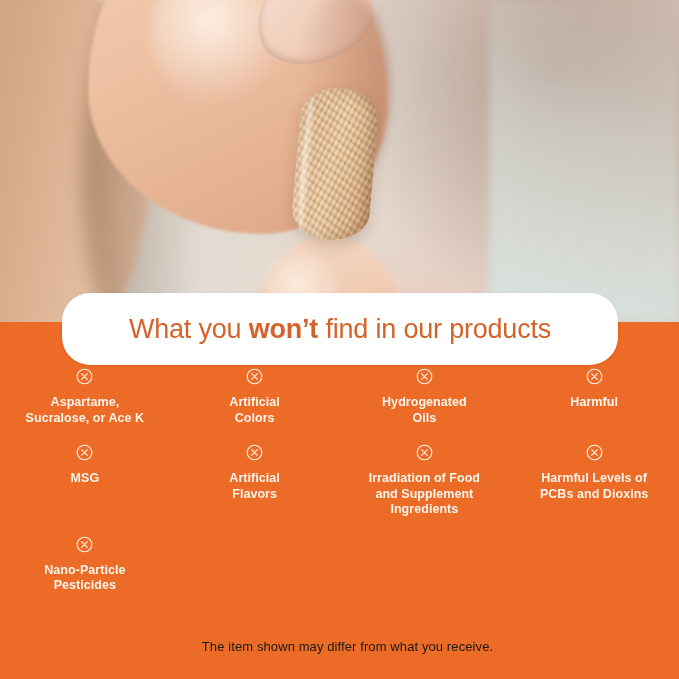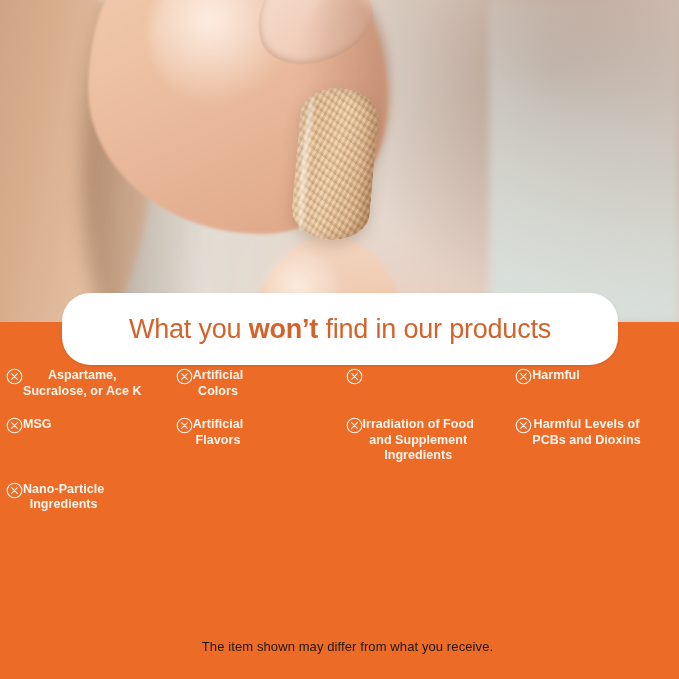--- a/index.html
+++ b/index.html
@@ -178,22 +178,22 @@
     position: absolute;
     left: 0;
     top: 368px;
     width: 679px;
     display: grid;
     grid-template-columns: repeat(4, 1fr);
     row-gap: 18px;
   }
   .cell {
     display: flex;
-    flex-direction: row;
-    align-items: flex-start;
+    flex-direction: column;
+    align-items: center;
     padding: 0 6px;
   }
   .xicon {
     width: 17px;
     height: 17px;
     display: block;
     margin-bottom: 10px;
   }
   .cell-label {
     color: #fdf4ec;
@@ -259,20 +259,22 @@
           <path d="M6.6 6.6 L13.4 13.4 M13.4 6.6 L6.6 13.4" stroke="#fdf4ec" stroke-width="1.3" stroke-linecap="round"></path>
         </svg>
         <div class="cell-label">Artificial
 Colors</div>
       </div>
       <div class="cell">
         <svg class="xicon" viewBox="0 0 20 20">
           <circle cx="10" cy="10" r="8.6" fill="none" stroke="#fdf4ec" stroke-width="1.3"></circle>
           <path d="M6.6 6.6 L13.4 13.4 M13.4 6.6 L6.6 13.4" stroke="#fdf4ec" stroke-width="1.3" stroke-linecap="round"></path>
         </svg>
+        <div class="cell-label">Hydrogenated
+Oils</div>
       </div>
       <div class="cell">
         <svg class="xicon" viewBox="0 0 20 20">
           <circle cx="10" cy="10" r="8.6" fill="none" stroke="#fdf4ec" stroke-width="1.3"></circle>
           <path d="M6.6 6.6 L13.4 13.4 M13.4 6.6 L6.6 13.4" stroke="#fdf4ec" stroke-width="1.3" stroke-linecap="round"></path>
         </svg>
         <div class="cell-label">Harmful</div>
       </div>
       <div class="cell">
         <svg class="xicon" viewBox="0 0 20 20">
@@ -305,19 +307,19 @@
         </svg>
         <div class="cell-label">Harmful Levels of
 PCBs and Dioxins</div>
       </div>
       <div class="cell">
         <svg class="xicon" viewBox="0 0 20 20">
           <circle cx="10" cy="10" r="8.6" fill="none" stroke="#fdf4ec" stroke-width="1.3"></circle>
           <path d="M6.6 6.6 L13.4 13.4 M13.4 6.6 L6.6 13.4" stroke="#fdf4ec" stroke-width="1.3" stroke-linecap="round"></path>
         </svg>
         <div class="cell-label">Nano-Particle
-Ingredients</div>
+Pesticides</div>
       </div>
     </div>
 
   <div class="disclaimer">The item shown may differ from what you receive.</div>
 
 </div>
 
 </body></html>

